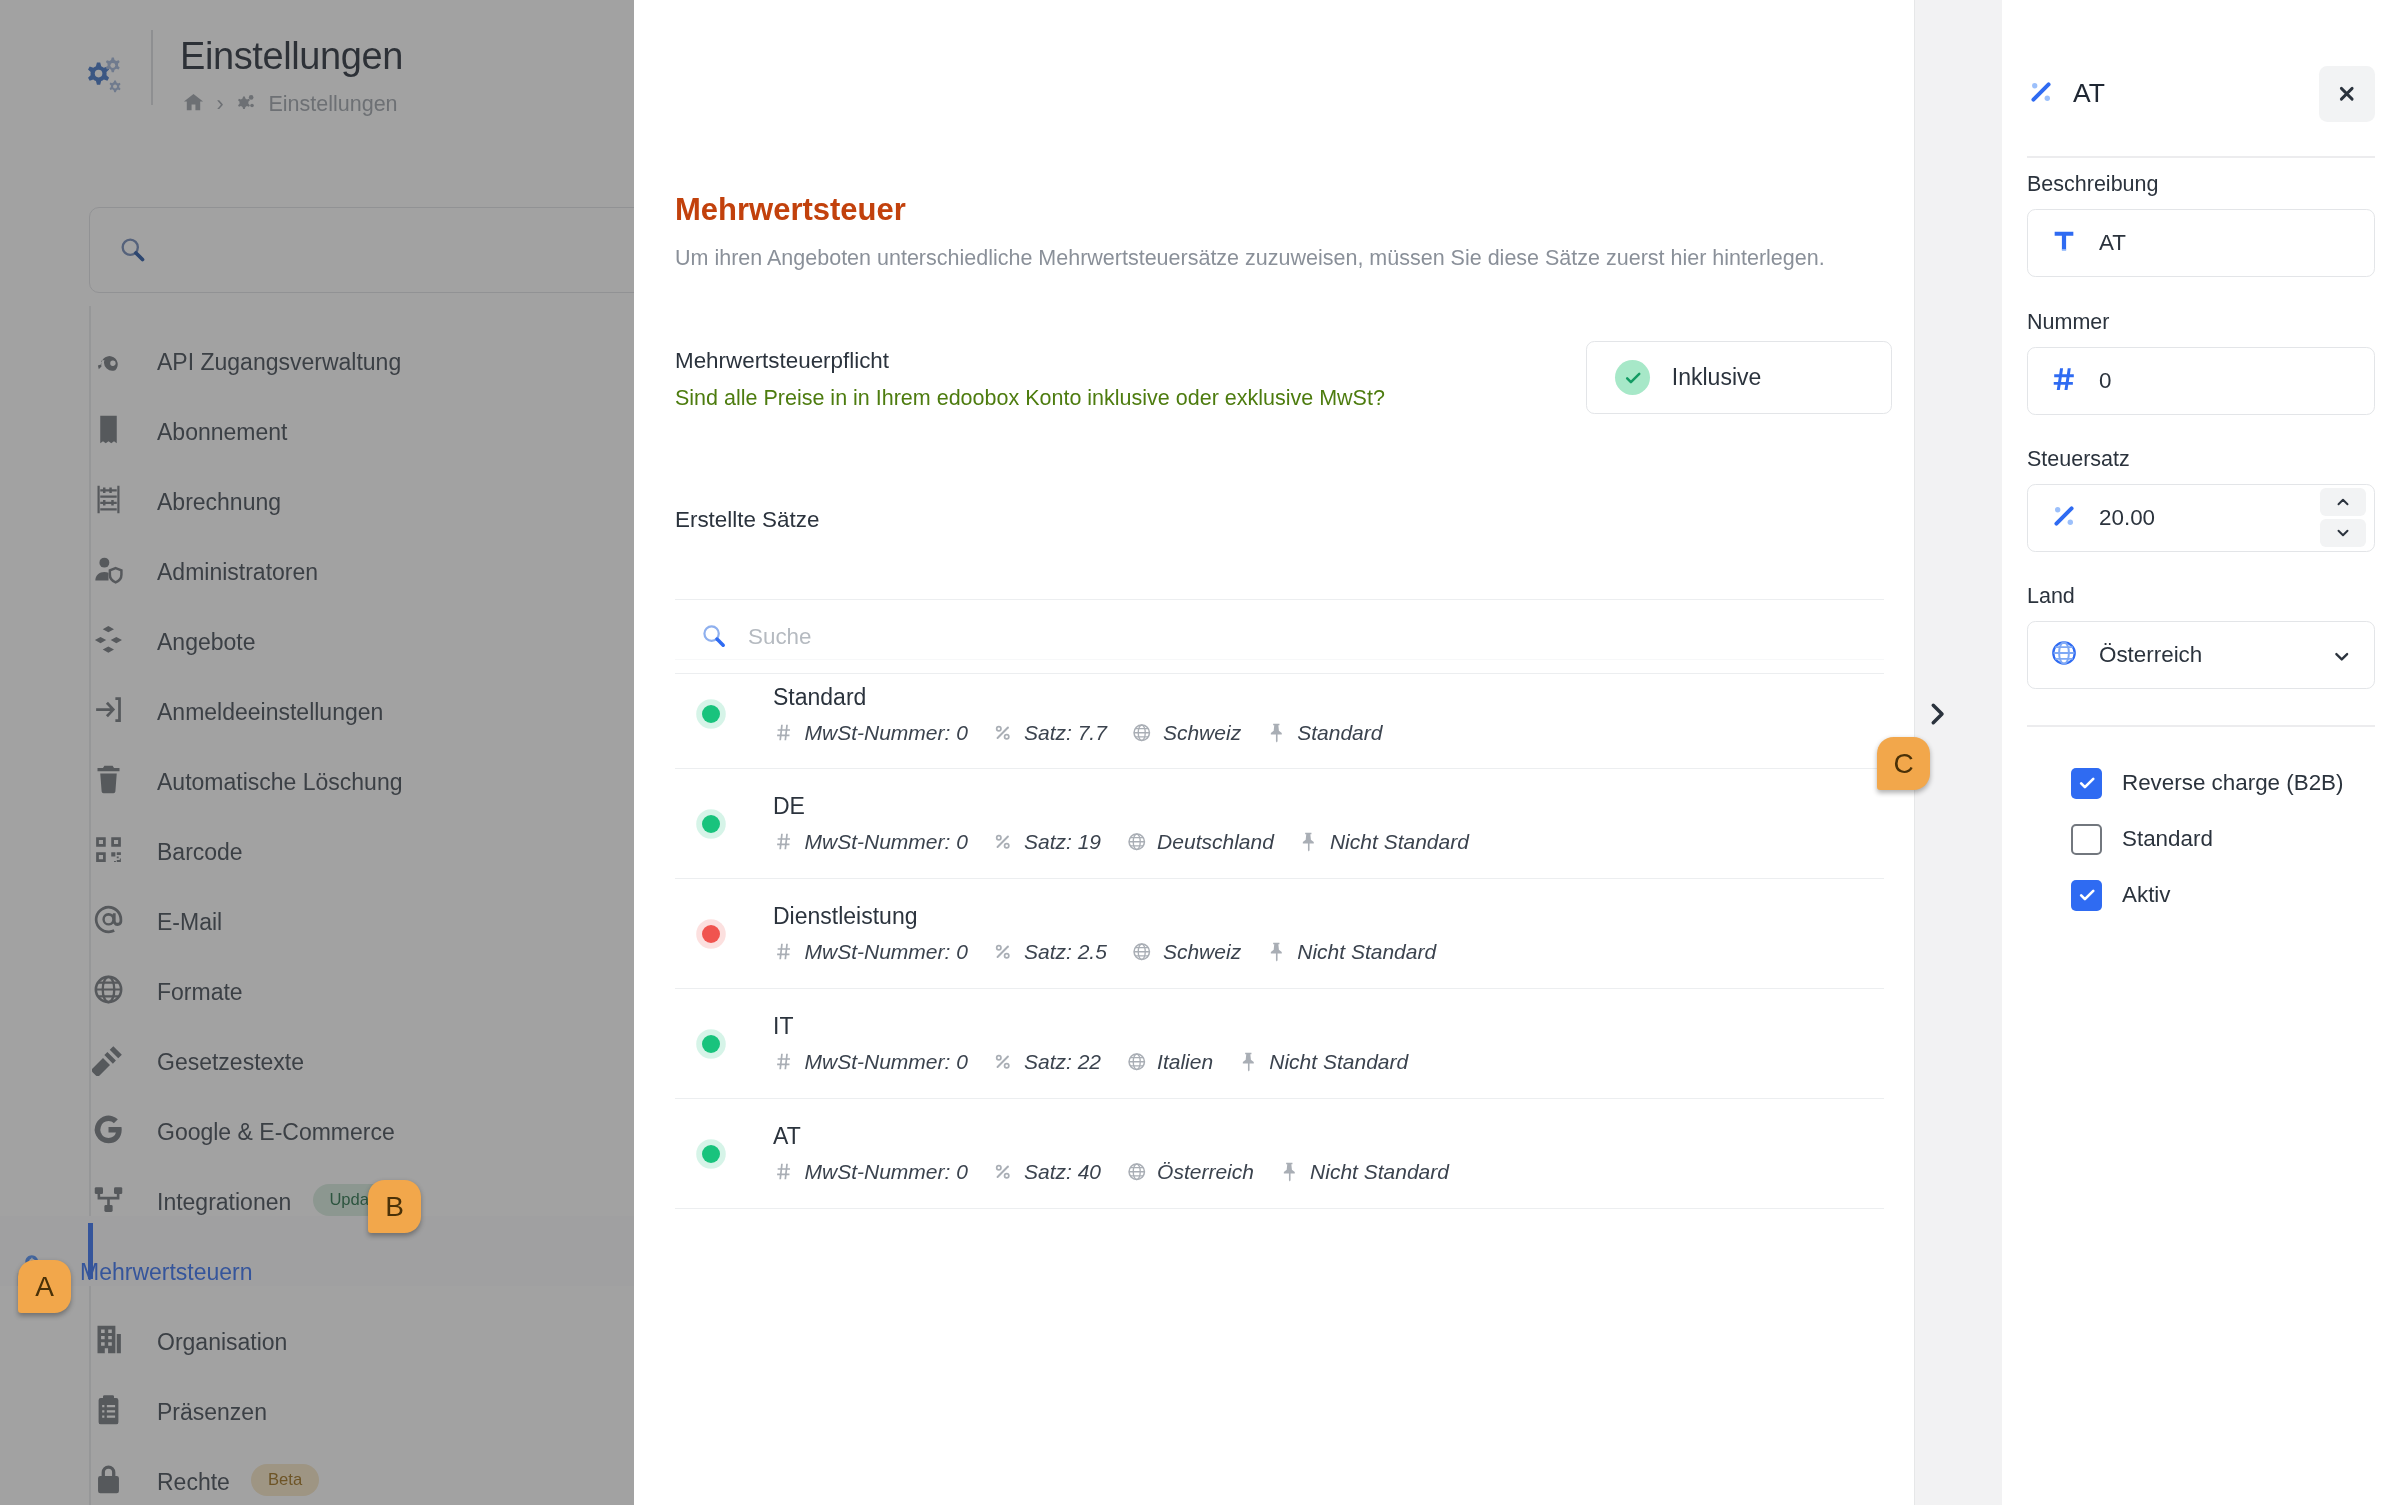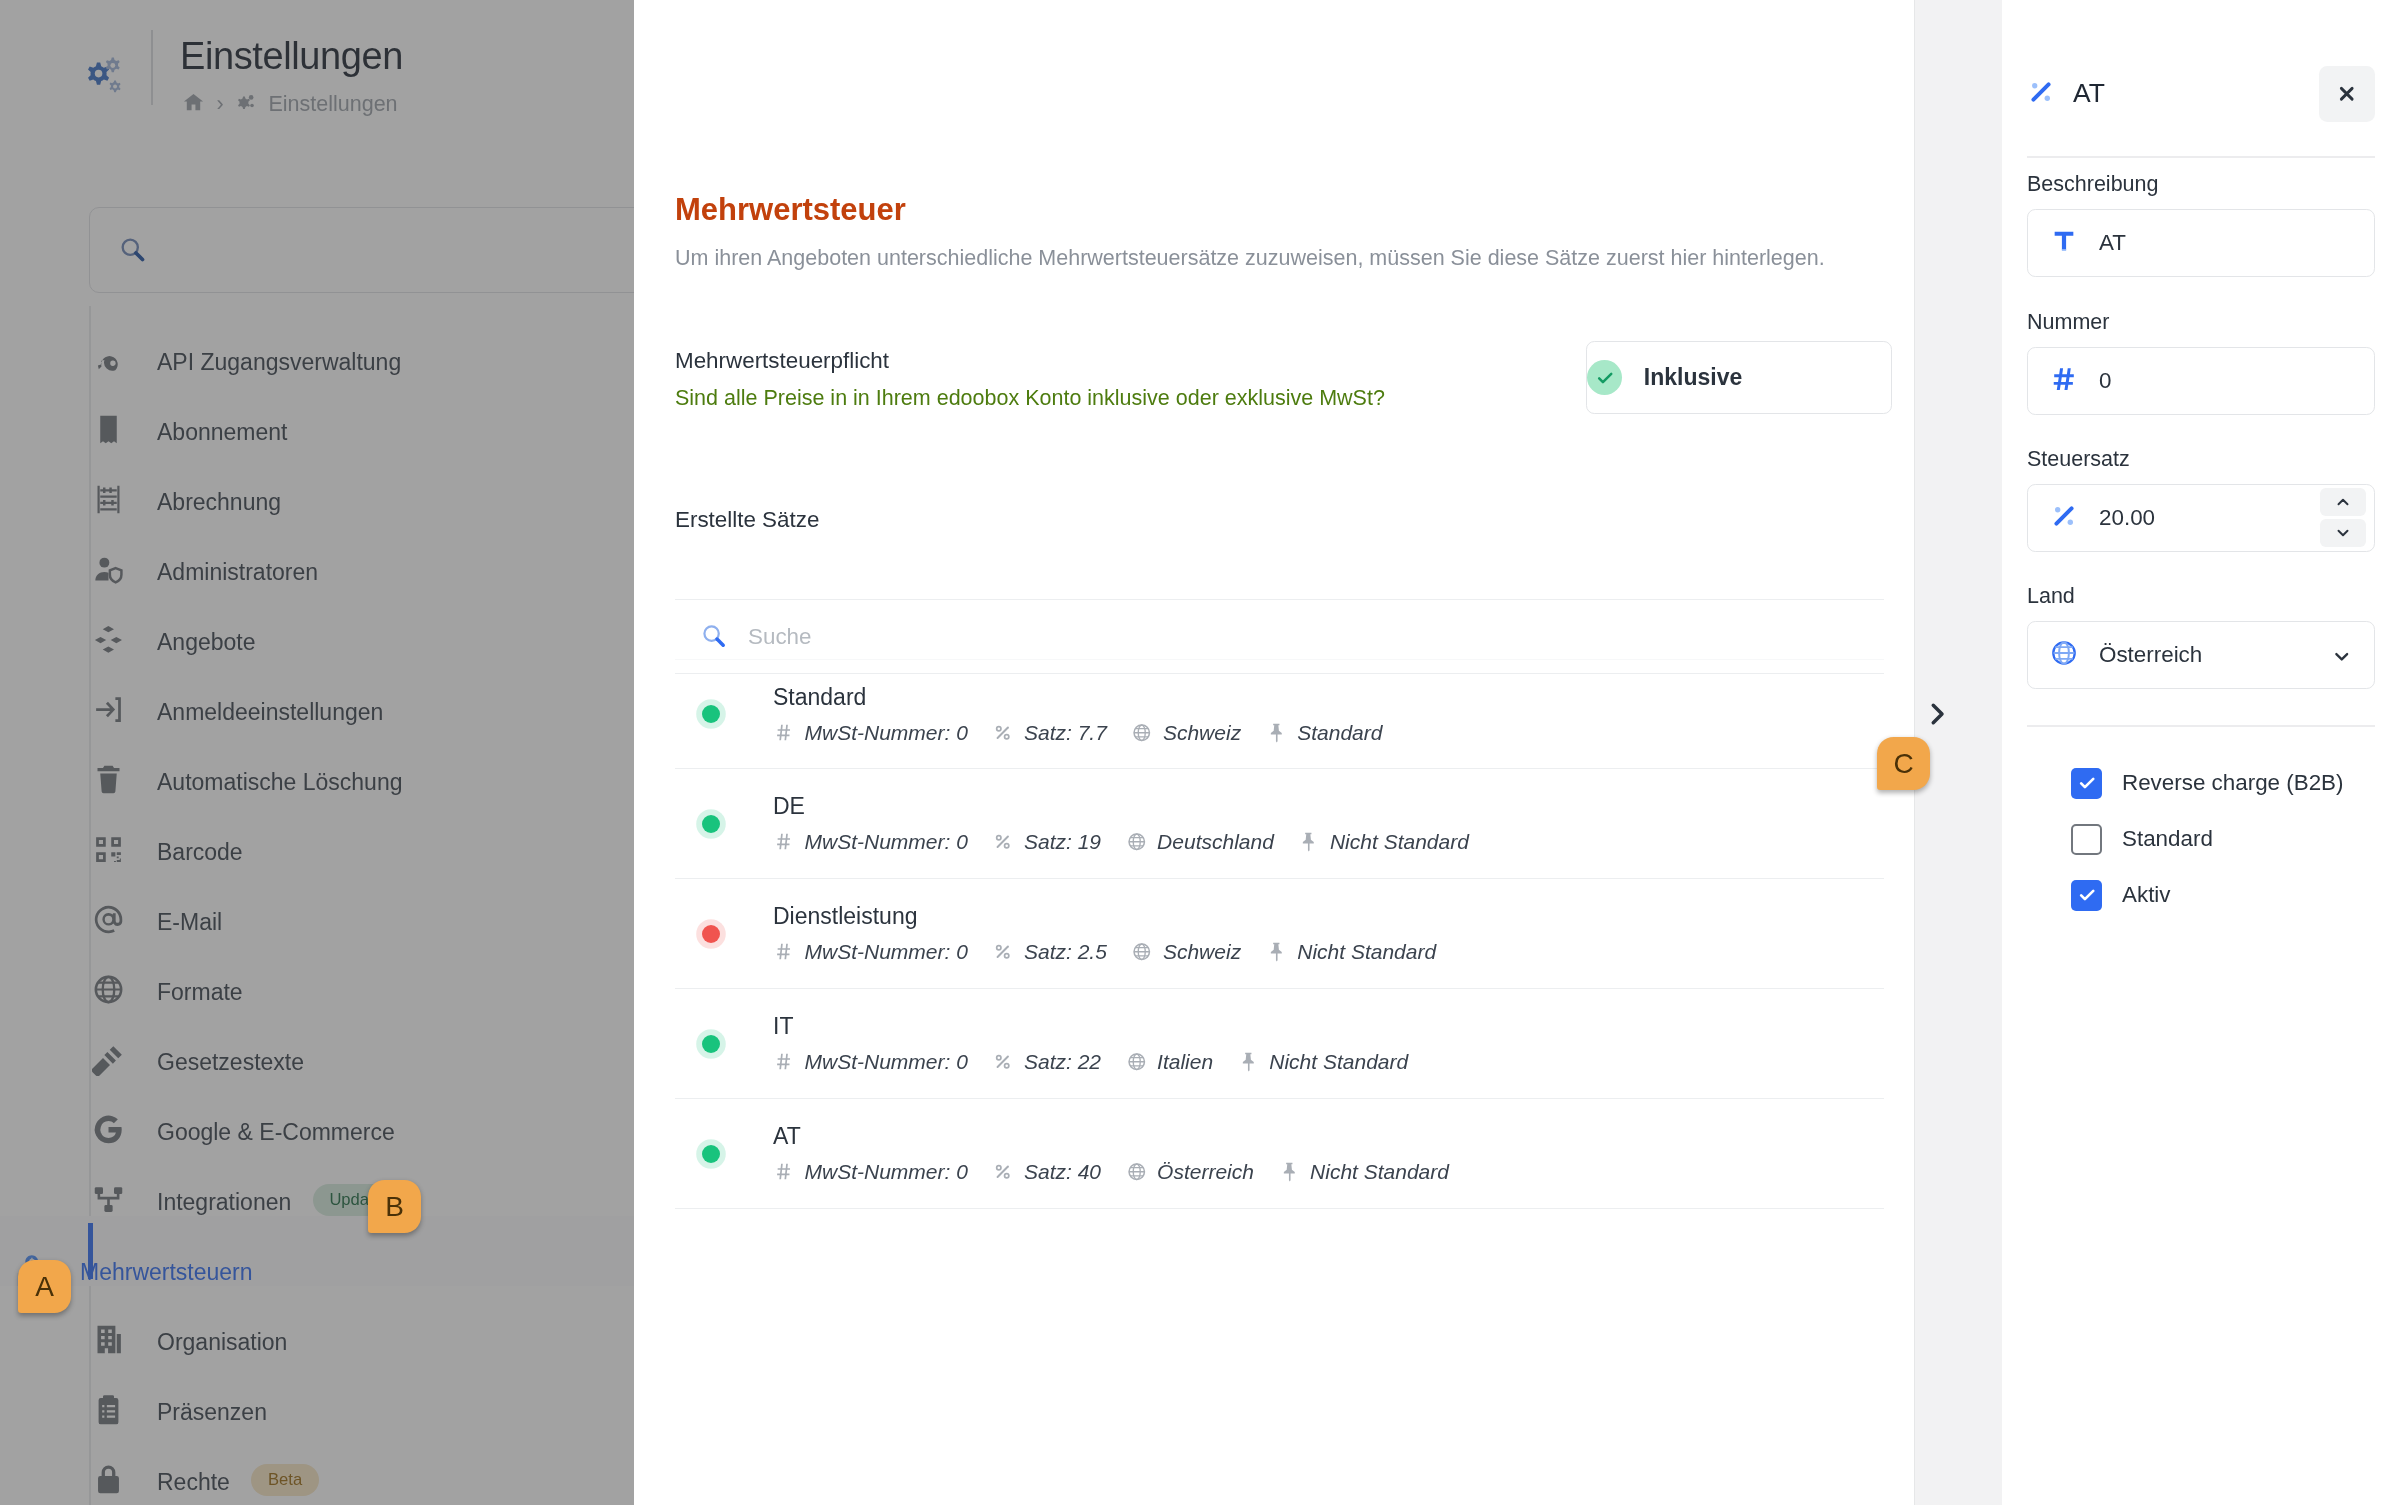--- a/index.html
+++ b/index.html
@@ -66,21 +66,21 @@
   .main-head { position: absolute; left: 41px; top: 192px; width: 1209px; }
   .main-title { font-size: 31px; color: #c2410c; font-weight: 700; }
   .main-sub { margin-top: 15px; font-size: 21.5px; color: #8a9099; line-height: 1.4; }
 
   .duty-row { position: absolute; left: 41px; top: 348px; width: 1209px; }
   .duty-title { font-size: 22.4px; color: #2b333d; }
   .duty-sub { margin-top: 11.6px; font-size: 21.5px; color: #4d7c0f; }
   .duty-btn {
     position: absolute; right: -8.3px; top: -6.6px; width: 306px; height: 73px;
     border: 1.7px solid #e3e5e8; border-radius: 8.3px; background: #fff;
-    display: flex; align-items: center; gap: 21.5px; font-weight: bold;
+    display: flex; align-items: center; padding-left: 28px; gap: 21.5px;
   }
   .check-circle {
     width: 35px; height: 35px; border-radius: 50%; background: #a7e8c8;
     display: flex; align-items: center; justify-content: center; flex: 0 0 auto;
   }
   .duty-btn .t { font-size: 23px; color: #2b333d; }
 
   .list-head { position: absolute; left: 41px; top: 507px; font-size: 22.4px; color: #2b333d; }
   .list-search {
     position: absolute; left: 41px; top: 551px; width: 1209px; height: 75px;

